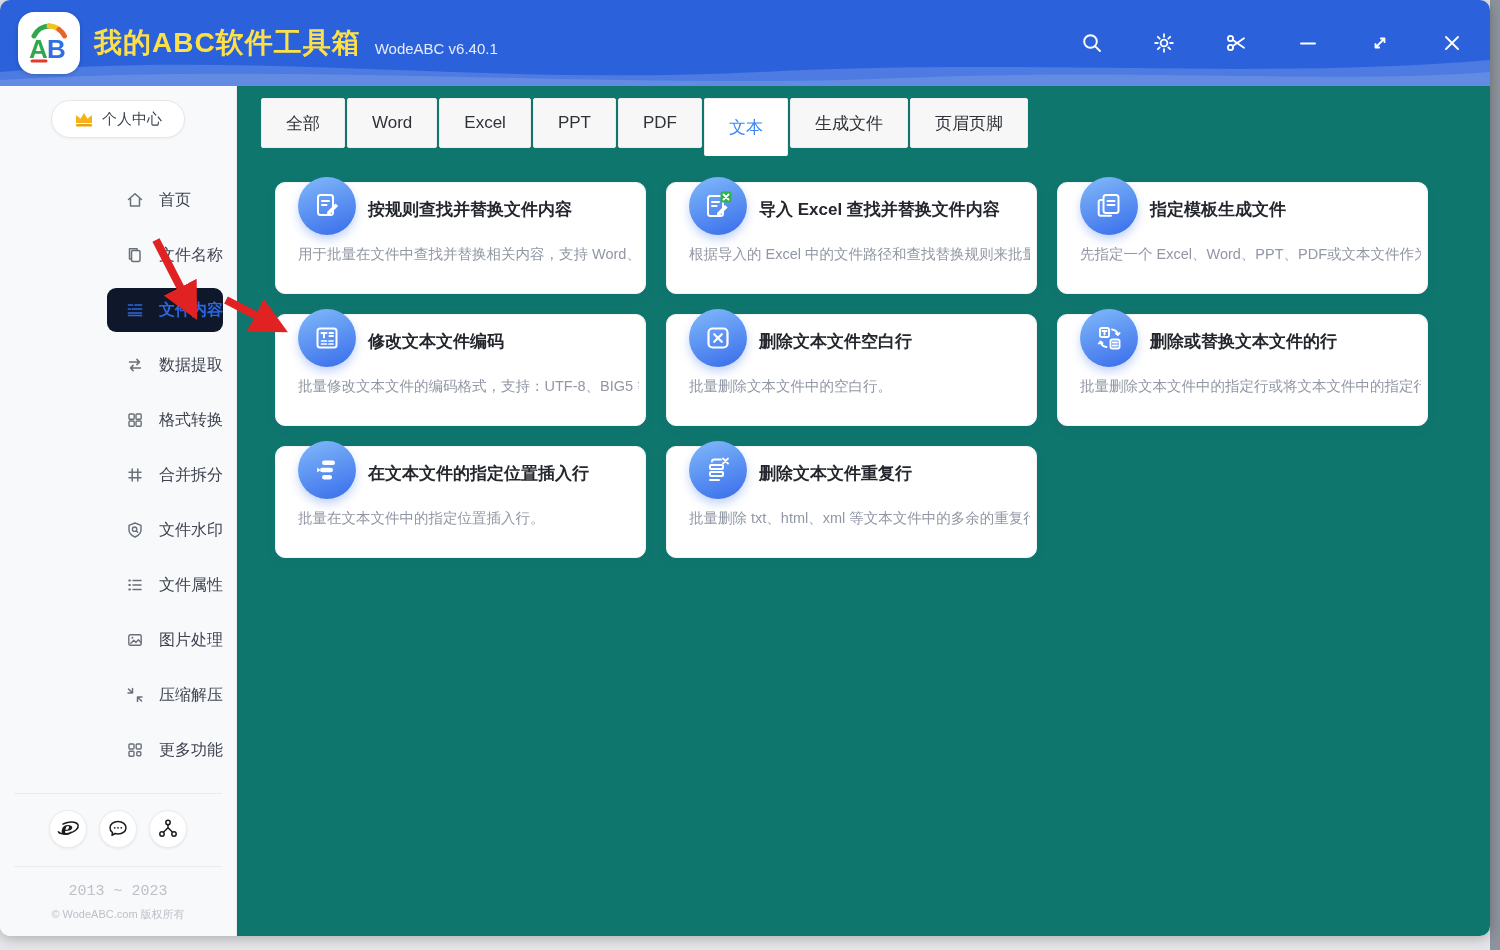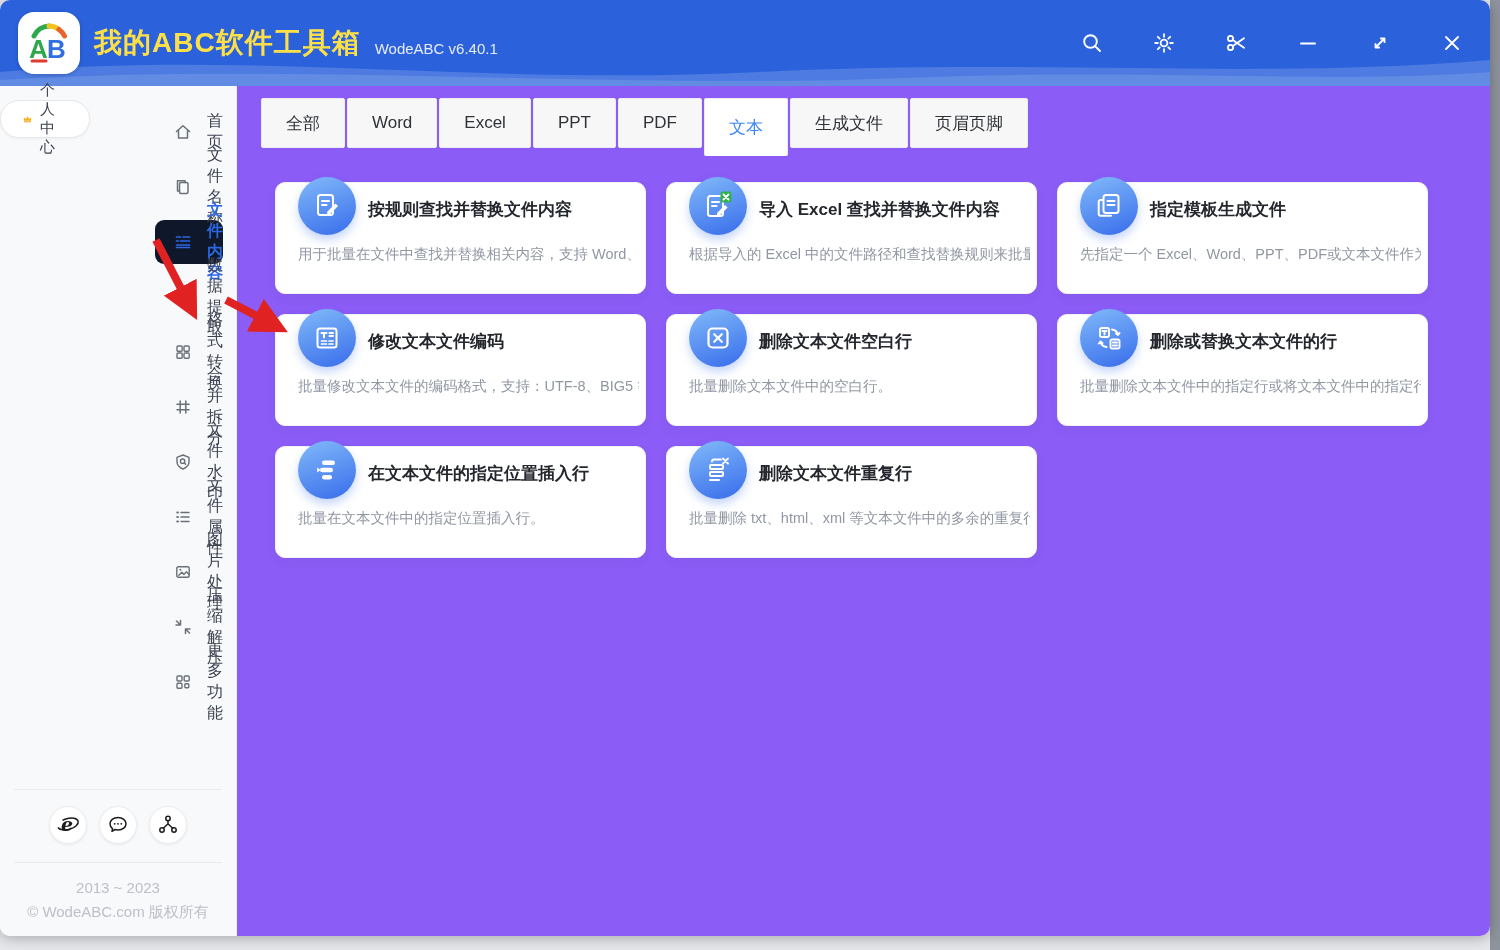--- a/index.html
+++ b/index.html
@@ -32,21 +32,21 @@
   .app-version { color:rgba(255,255,255,.88); font-size:15px; margin-left:14px; margin-top:10px; }
   .tb-actions { margin-left:auto; display:flex; align-items:center; gap:48px; }
   .tb-btn { width:24px; height:24px; display:flex; align-items:center; justify-content:center; cursor:pointer; }
 
   
   .body-row { flex:1; display:flex; min-height:0; }
 
   
   .sidebar {
     flex:0 0 237px; background:#f8f9fb; border-right:1px solid #ecedf0;
-    position:relative; display:flex; flex-direction:row;
+    position:relative; display:flex; flex-direction:column;align-items:flex-end;
   }
   .pc-pill {
     margin:14px auto 0; height:38px; padding:0 22px; background:#fff;
     border:1px solid #e7e7e9; border-radius:19px; display:flex; align-items:center; gap:8px;
     font-size:15px; color:#3c4250; cursor:pointer; box-shadow:0 1px 3px rgba(0,0,0,.05);
   }
   .side-divider { height:1px; background:#ececef; margin:15px 14px 0; }
   .nav { margin-top:24px;margin-left:24px; }
   .nav-item {
     height:44px; margin:11px 13px 0; border-radius:9px; display:flex; align-items:center;
@@ -55,25 +55,25 @@
   .nav-item:first-child { margin-top:0; }
   .nav-item.active { background:#0f172a; color:#2c67e0; font-weight:bold; }
   .nav-item svg { flex:0 0 18px; }
   .side-footer { position:absolute; left:0; right:0; bottom:0; padding-bottom:14px; }
   .foot-icons { display:flex; justify-content:center; gap:12px; padding:16px 0; }
   .foot-circle {
     width:38px; height:38px; border-radius:50%; background:#fff; border:1px solid #ececee;
     display:flex; align-items:center; justify-content:center; cursor:pointer;
     box-shadow:0 1px 3px rgba(0,0,0,.07);
   }
-  .foot-years { text-align:center; font-size:15px; color:#bcc0c7; margin-top:16px; }
-  .foot-copy  { text-align:center; font-size:15px; color:#bcc0c7; margin-top:7px; }
+  .foot-years { text-align:center; font-size:15px; color:#bcc0c7; margin-top:16px;font-family:Liberation Mono, monospace; }
+  .foot-copy  { text-align:center; font-size:11px; color:#bcc0c7; margin-top:7px; }
 
   
-  .main { flex:1; background:#8b5cf6; padding:12px 0 0 24px; position:relative; overflow:hidden; }
+  .main { flex:1; background:#0f766e; padding:12px 0 0 24px; position:relative; overflow:hidden; }
   .tabs { display:flex; align-items:flex-start; height:58px; }
   .tab {
     height:50px; padding:0 24px; display:flex; align-items:center; margin-right:2px;
     background:#f7f7f8; border:1px solid #ececee; border-radius:2px;
     font-size:17px; color:#2f3338; cursor:pointer; white-space:nowrap;
   }
   .tab.active {
     height:58px; background:#fff; border-bottom:none; color:#3a86f3; z-index:2;
   }
 

